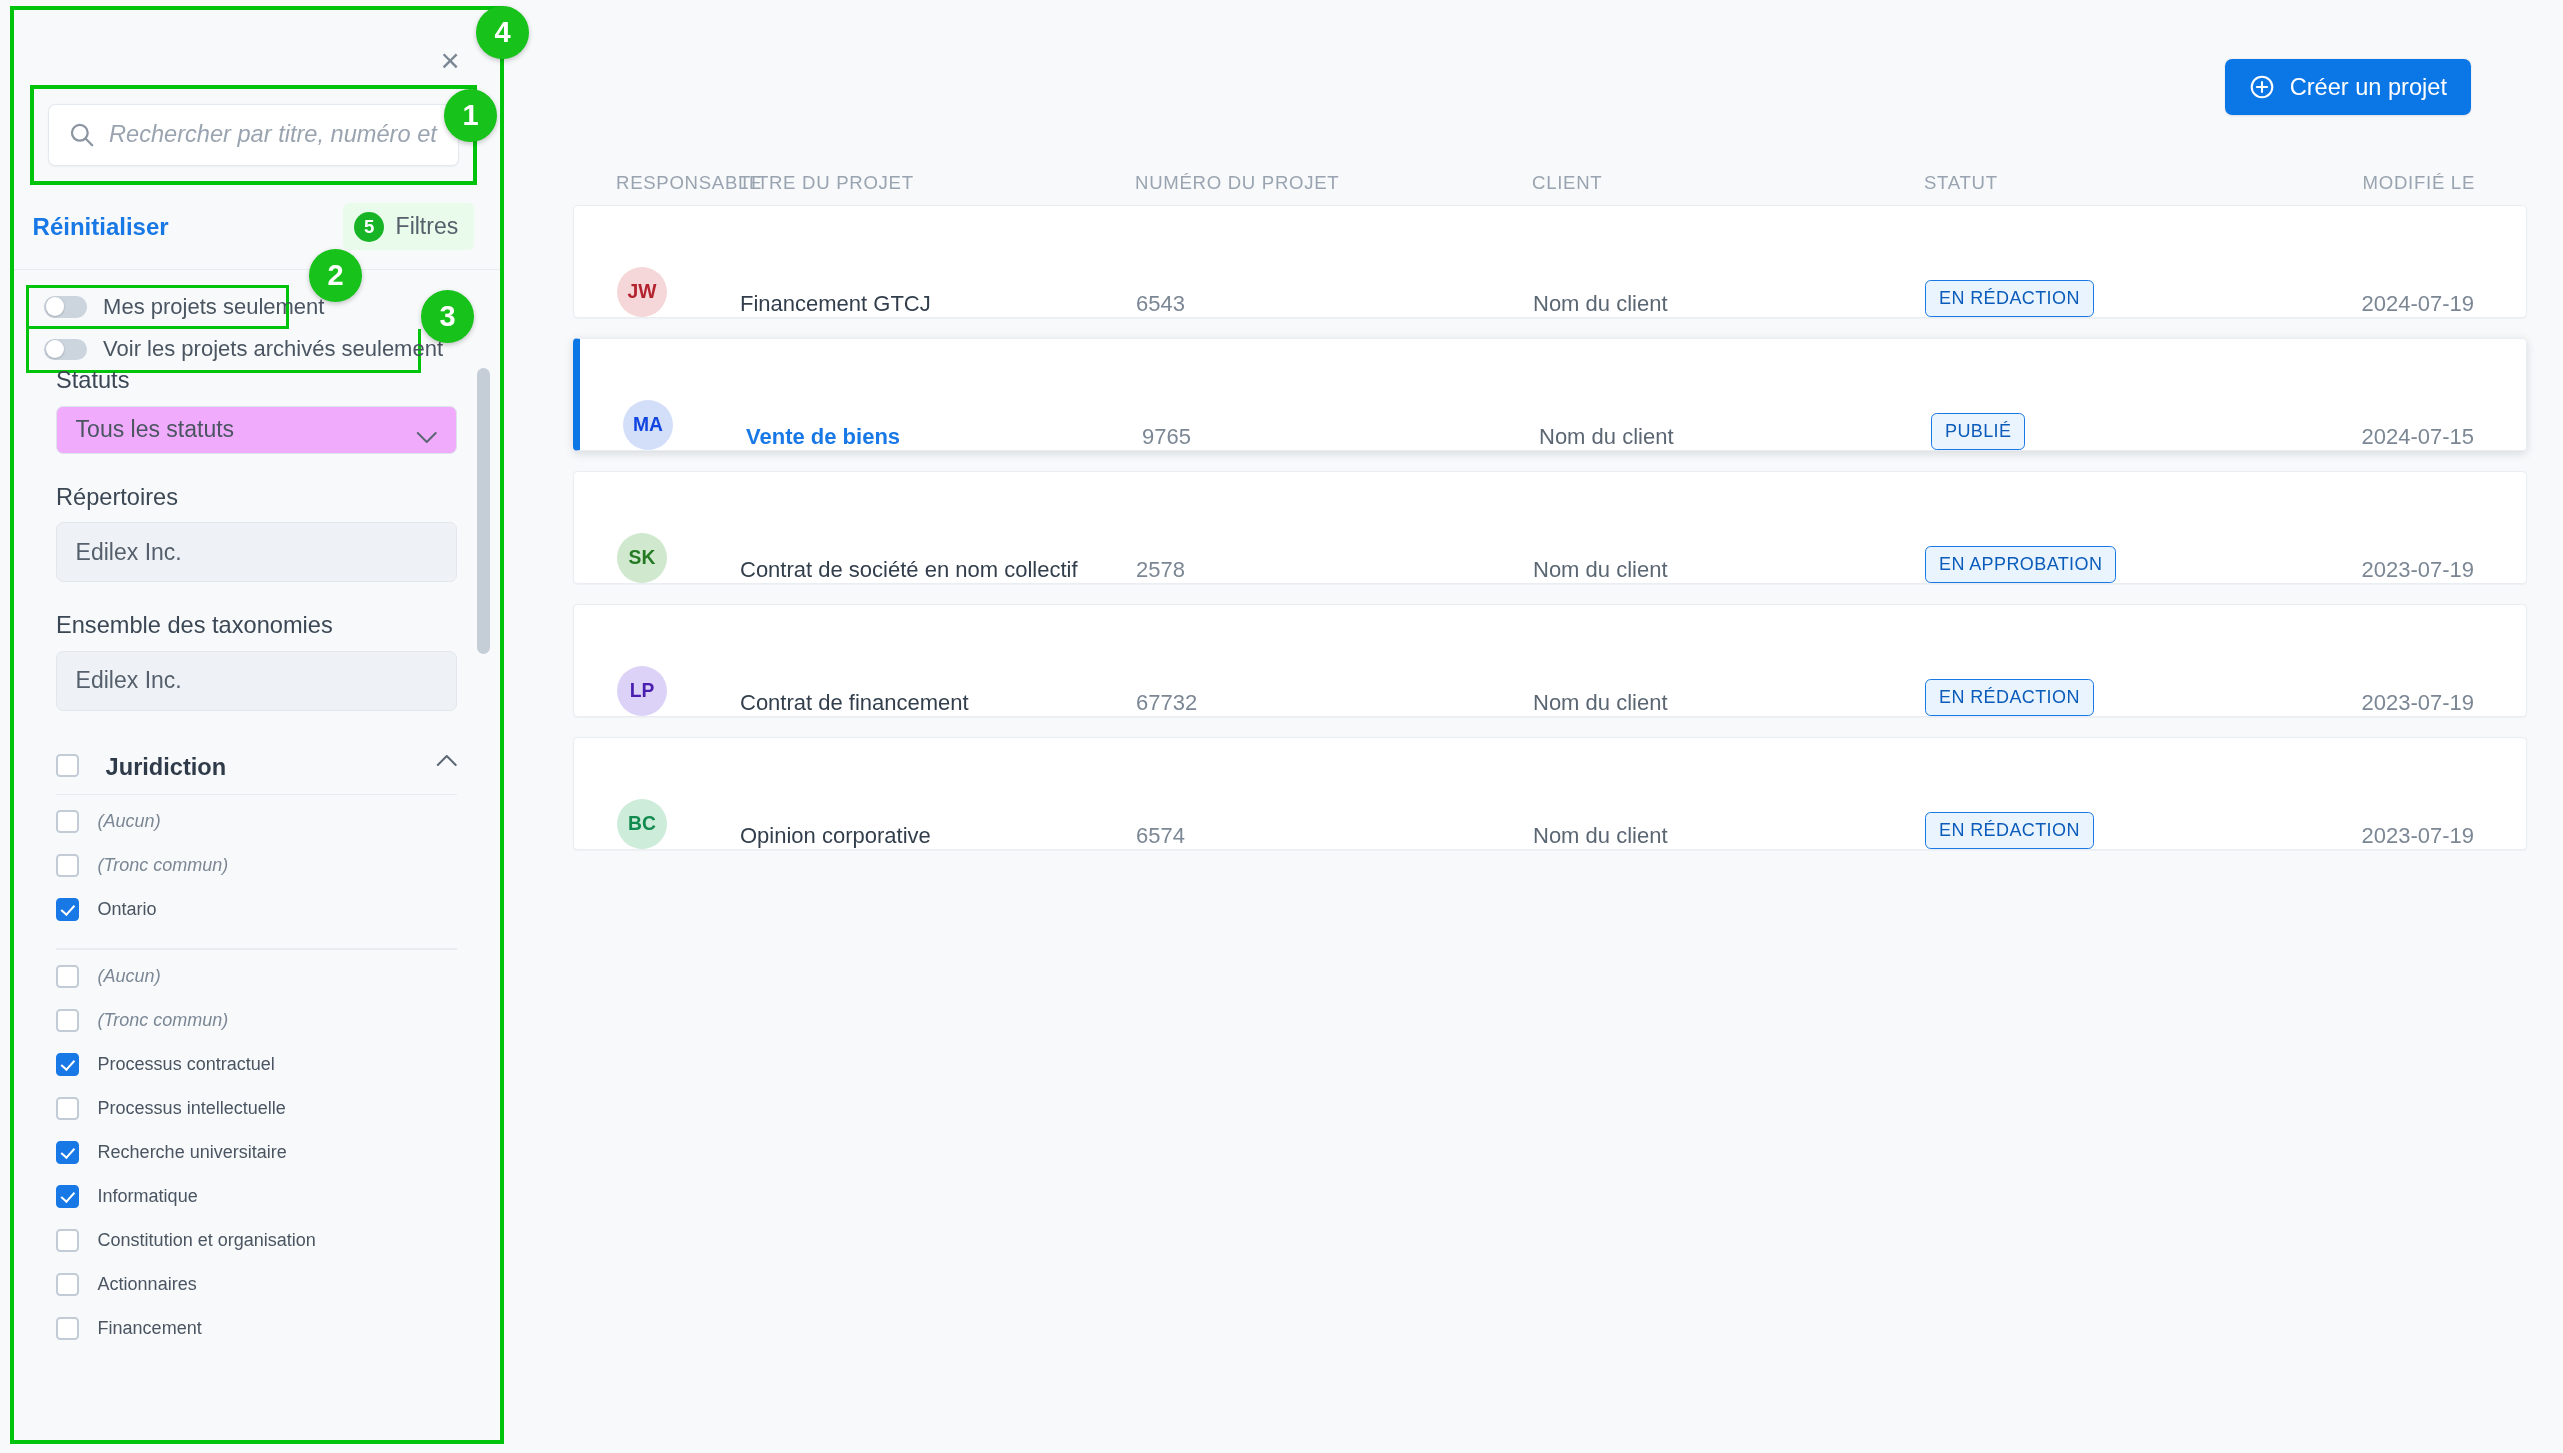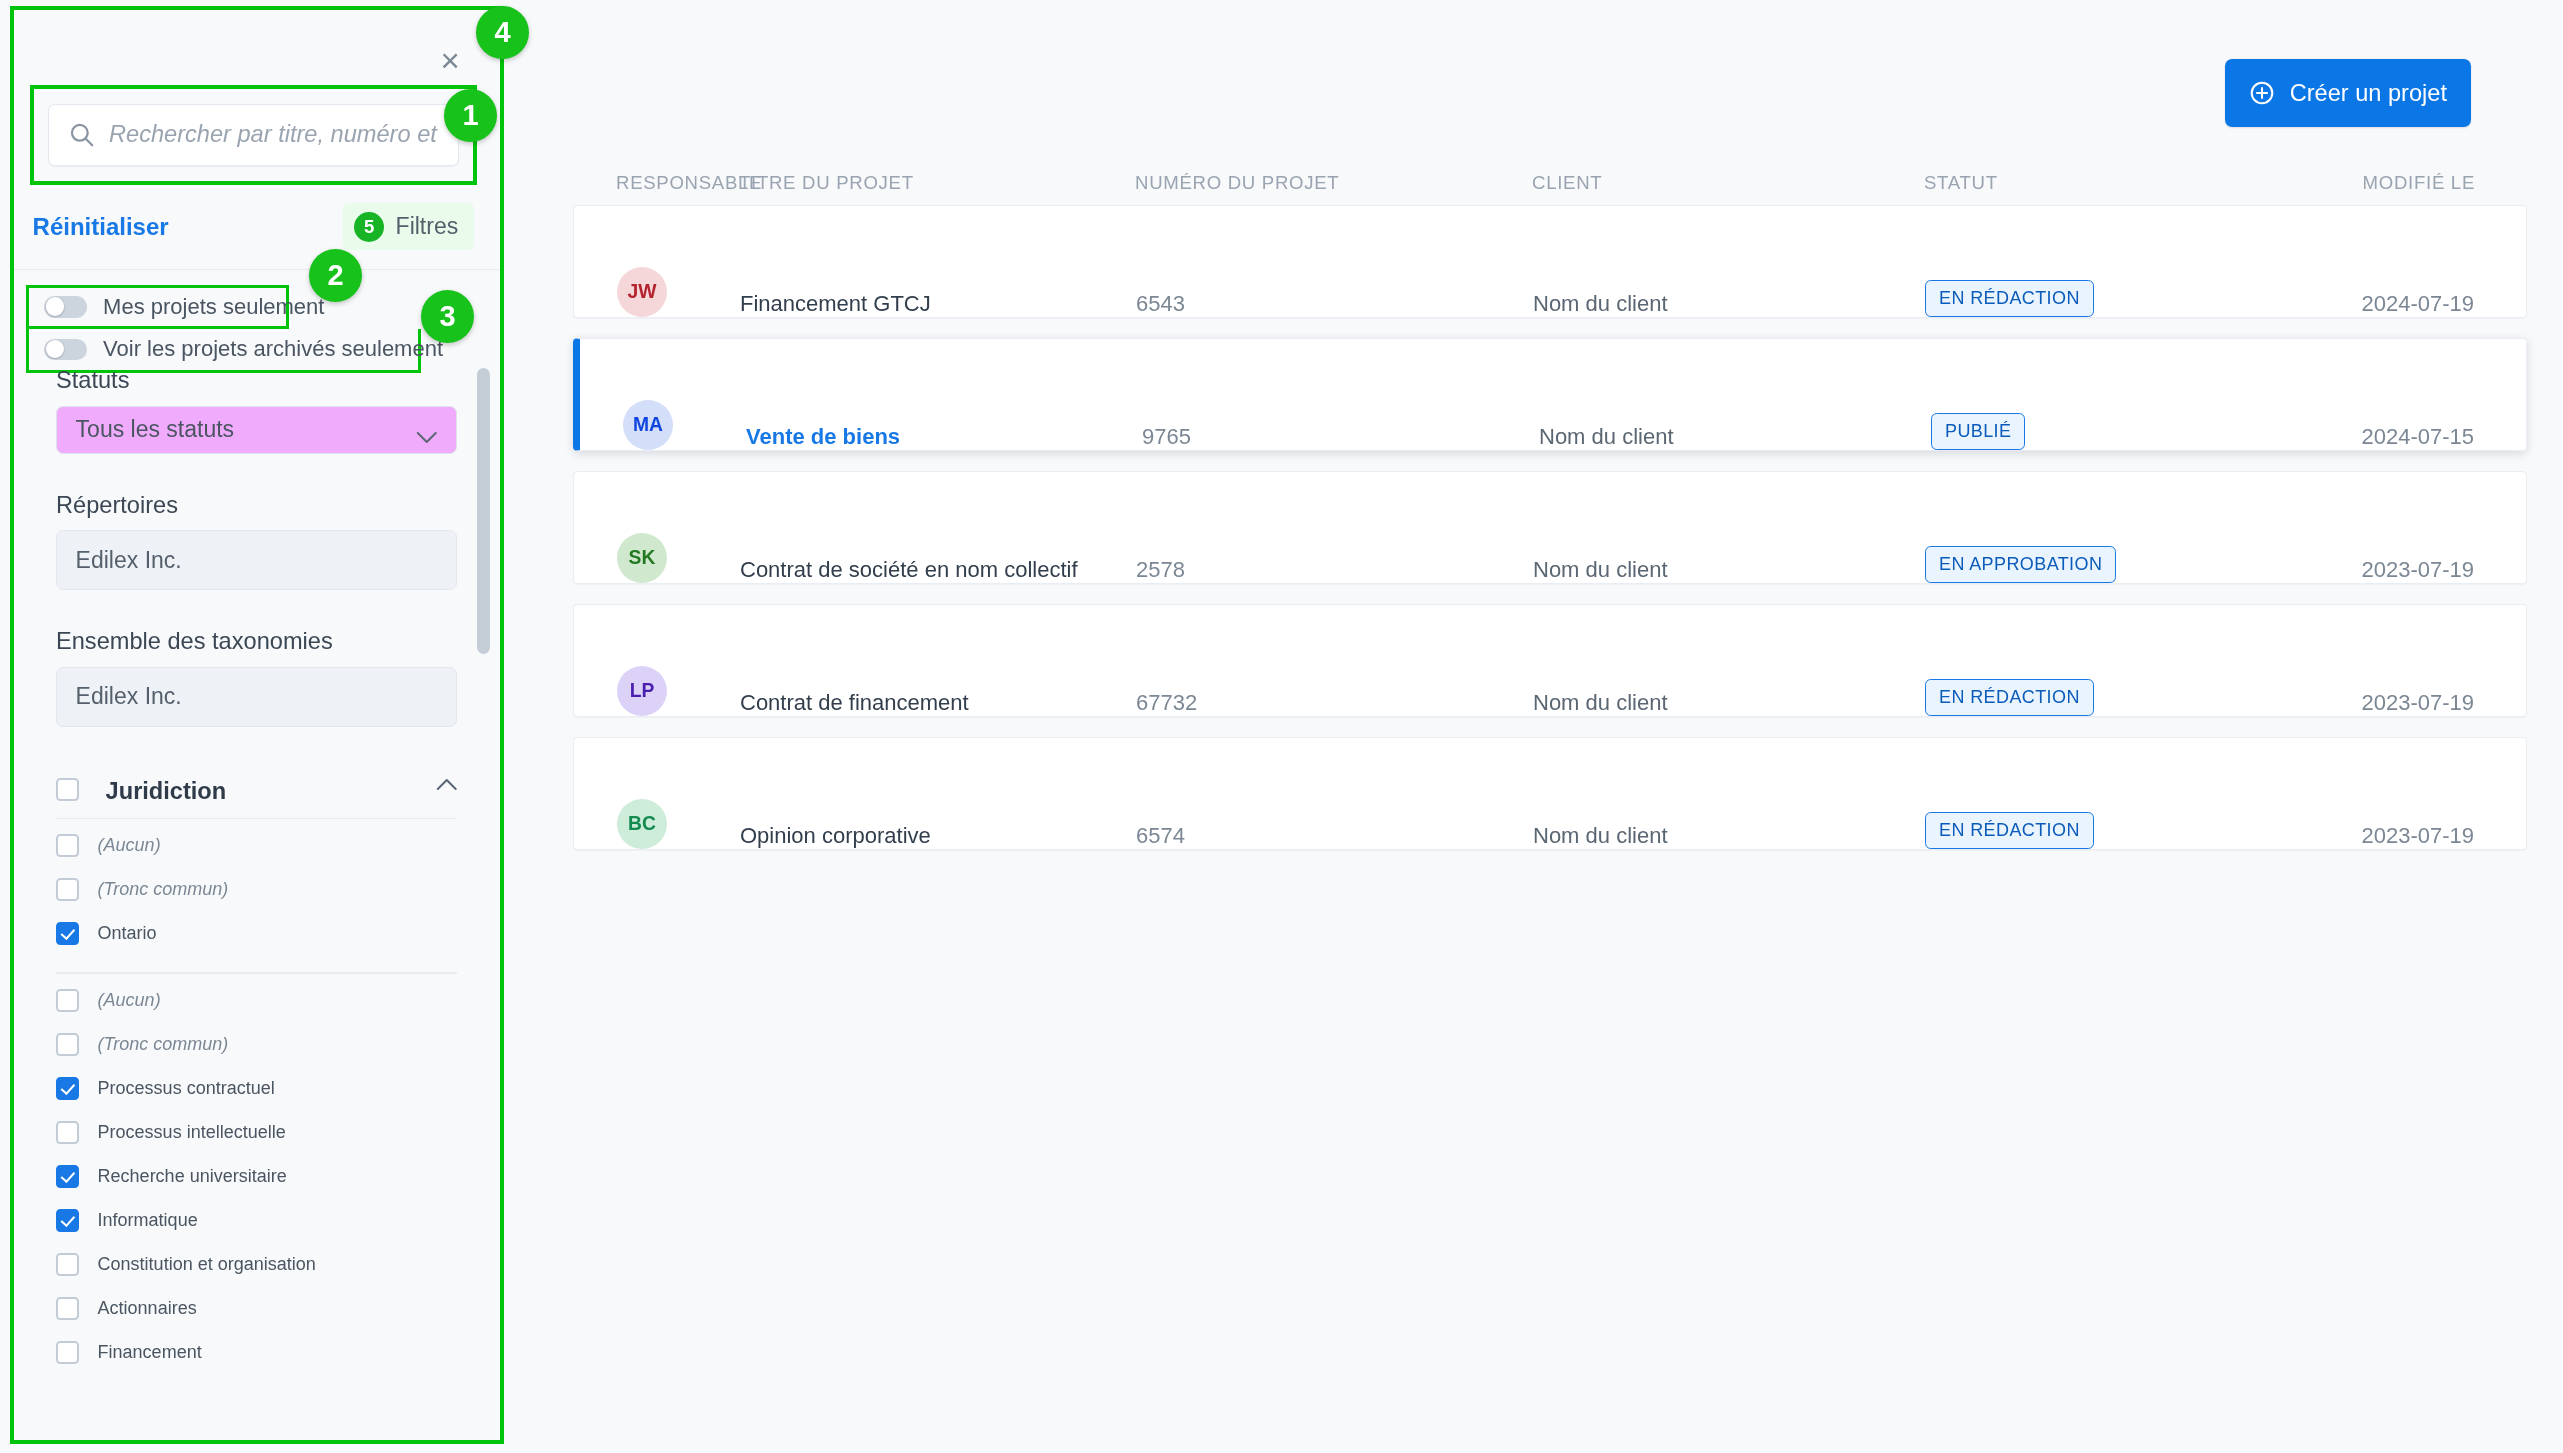--- a/index.html
+++ b/index.html
@@ -129,21 +129,21 @@
   .toggle-label { font-size: 22px; color: #4a5561; white-space: nowrap; }
 
   
   #filters-body {
     position: absolute;
     left: 0; right: 0;
     top: 336px; bottom: 0;
     overflow: hidden;
     padding: 21.5px 43px 0 42px;
   }
-  .field-block { margin-bottom: 38px; }
+  .field-block { margin-bottom: 30px; }
   .field-label {
     font-size: 23.6px; color: #3b4754; font-weight: 400;
     margin-bottom: 11.5px;
   }
   .select-box {
     height: 48px;
     background: #f0abfc;
     border: 1.4px solid #dde3ea;
     border-radius: 7.2px;
     display: flex; align-items: center; justify-content: space-between;
@@ -220,21 +220,21 @@
   #main {
     position: absolute;
     left: 544px; top: 0;
     right: 0; bottom: 0;
     background: #f7f9fb;
   }
   #create-btn {
     position: absolute;
     right: 92px; top: 59px;
     display: flex; align-items: center; gap: 14.3px;
-    height: 68px;
+    height: 56px;
     padding: 0 24px;
     background: #0b76e6;
     color: #ffffff;
     border: none; border-radius: 7.2px;
     font-family: "Liberation Sans", sans-serif;
     font-size: 23.6px;
     cursor: pointer;
     box-shadow: 0 0.7px 2.1px rgba(16,24,40,.12);
   }
   #plus-icon { width: 26px; height: 26px; display: block; }

